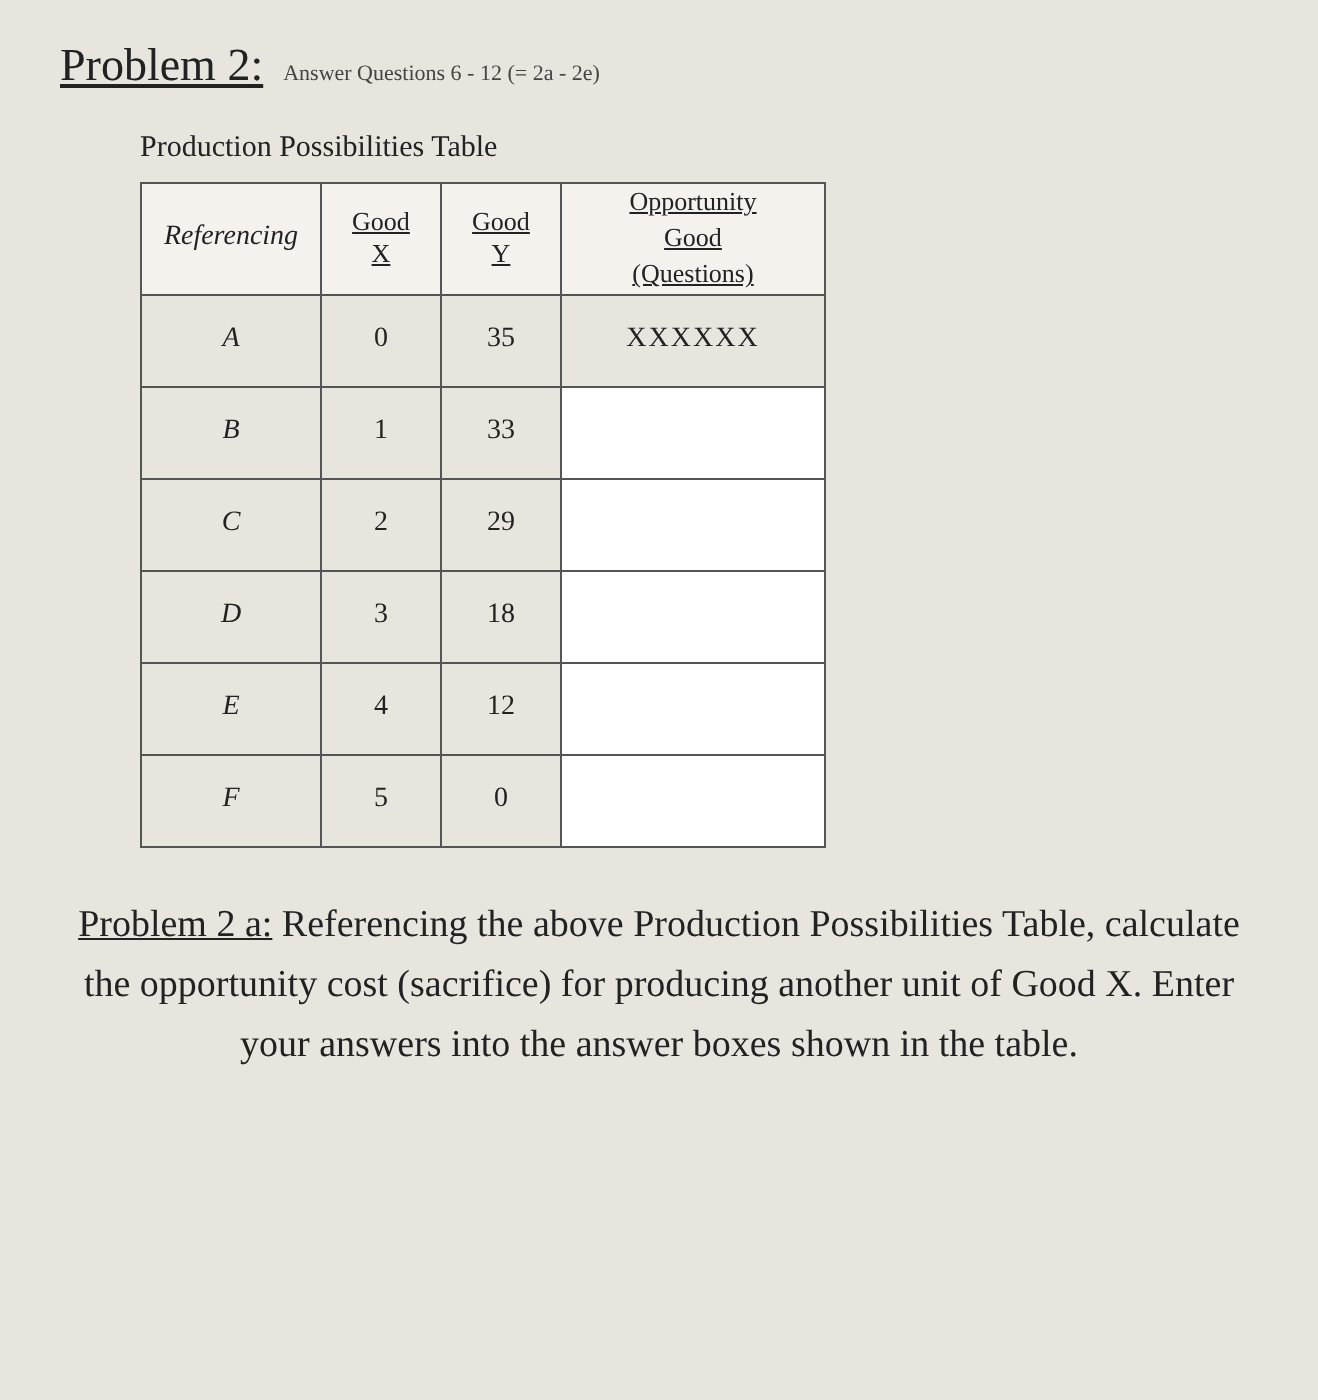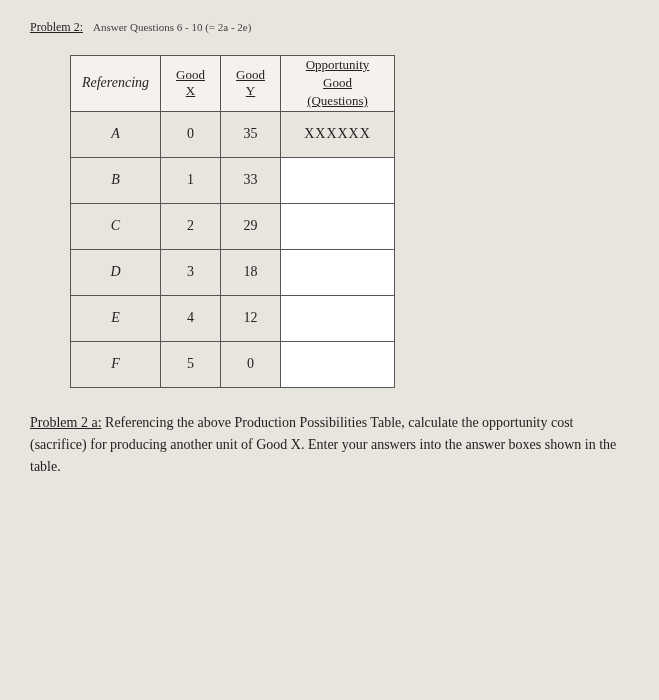--- a/index.html
+++ b/index.html
@@ -19,21 +19,21 @@
 
     .problem-header {
       display: flex;
       align-items: baseline;
       gap: 6px;
       margin-bottom: 20px;
       flex-wrap: wrap;
     }
 
     .problem-title {
-      font-size: 12px;
+      font-size: 23px;
       text-decoration: underline;
       text-align: right;
     }
 
     .problem-subtitle {
       font-size: 17px;
       text-decoration: underline;
     }
 
     .answer-instruction {
@@ -90,21 +90,21 @@
       font-size: 13px;
       text-decoration: underline;
     }
 
     .col-good-header .good-letter {
       font-size: 13px;
       text-decoration: underline;
     }
 
     .col-opp-header {
-      width: 114px;
+      width: 132px;
       padding: 6px 4px;
       vertical-align: middle;
     }
 
     .opp-header-text {
       font-size: 13px;
       text-align: center;
       line-height: 1.4;
       text-decoration: underline;
     }
@@ -122,38 +122,40 @@
       background: #fff;
     }
 
     .xxxxxx-cell {
       font-size: 13px;
       letter-spacing: 1px;
     }
 
     .problem-footer {
       margin-top: 10px;
-      font-size: 14px;
+      font-size: 19px;
       line-height: 1.6;
       color: #222;
+      text-align: center;
     }
 
     .footer-label {
       text-decoration: underline;
     }
   </style>
 </head>
 <body>
 
 <div class="problem-header">
   <span class="problem-title">Problem 2:</span>
-  <span class="answer-instruction">Answer Questions 6 - 10 (= 2a - 2e)</span>
+  <span class="answer-instruction">Answer Questions 6 - 12 (= 2a - 2e)</span>
 </div>
 
 <div class="table-section">
+  <div class="table-title">Production Possibilities Table</div>
   <table class="poss-table">
     <thead>
       <tr class="header-row">
         <td class="col-alternative">
           <span>Referencing</span>
         </td>
         <td class="col-good-header">
           <div class="good-label">Good</div>
           <div class="good-letter">X</div>
         </td>

